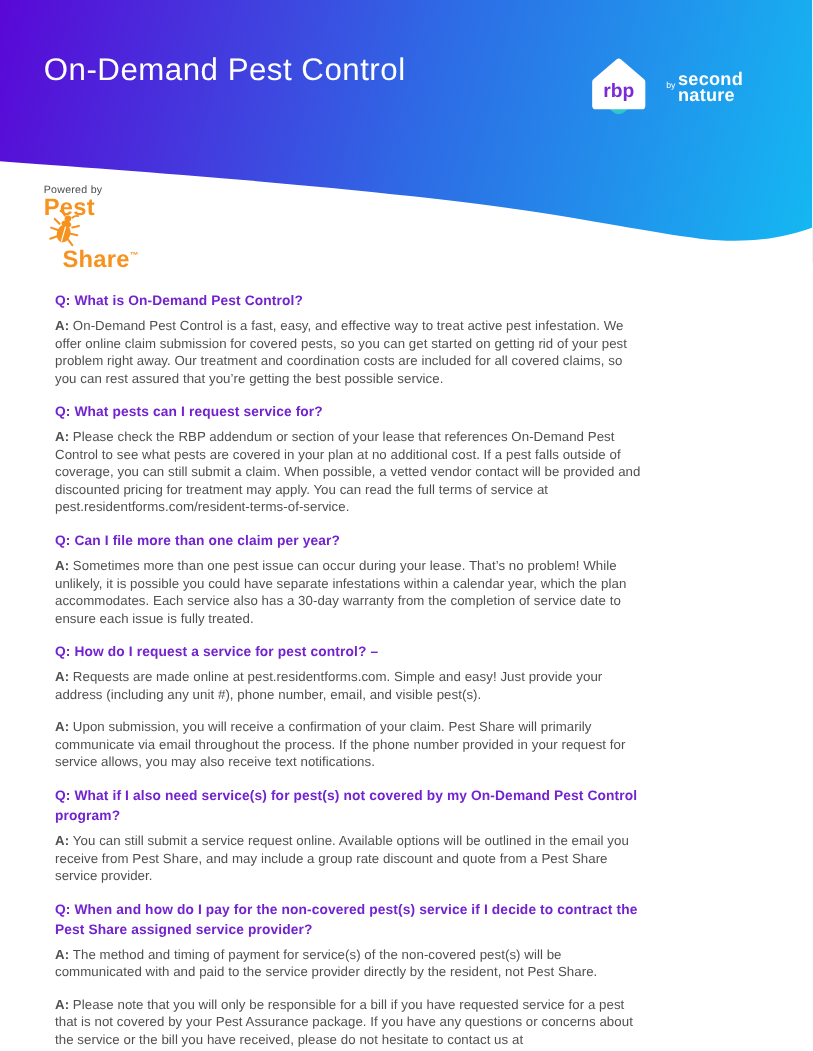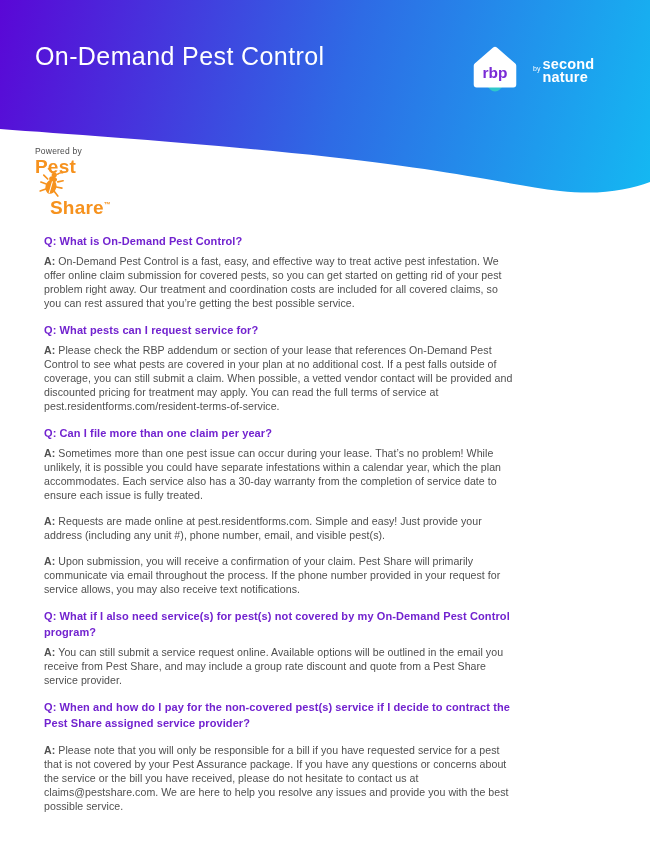--- a/index.html
+++ b/index.html
@@ -130,33 +130,35 @@
     <h3 class="question">Q: What pests can I request service for?</h3>
     <p class="answer"><strong class="a-prefix">A:</strong><span>Please check the RBP addendum or section of your lease that references On-Demand Pest Control to see what pests are covered in your plan at no additional cost. If a pest falls outside of coverage, you can still submit a claim. When possible, a vetted vendor contact will be provided and discounted pricing for treatment may apply. You can read the full terms of service at pest.residentforms.com/resident-terms-of-service.</span></p>
   </section>
 
   <section class="faq-item">
     <h3 class="question">Q: Can I file more than one claim per year?</h3>
     <p class="answer"><strong class="a-prefix">A:</strong><span>Sometimes more than one pest issue can occur during your lease. That’s no problem! While unlikely, it is possible you could have separate infestations within a calendar year, which the plan accommodates. Each service also has a 30-day warranty from the completion of service date to ensure each issue is fully treated.</span></p>
   </section>
 
   <section class="faq-item">
+    <h3 class="question">Q: How do I request a service for pest control? –</h3>
     <p class="answer"><strong class="a-prefix">A:</strong><span>Requests are made online at pest.residentforms.com. Simple and easy! Just provide your address (including any unit #), phone number, email, and visible pest(s).</span></p>
   </section>
 
   <section class="faq-item">
     <p class="answer"><strong class="a-prefix">A:</strong><span>Upon submission, you will receive a confirmation of your claim. Pest Share will primarily communicate via email throughout the process. If the phone number provided in your request for service allows, you may also receive text notifications.</span></p>
   </section>
 
   <section class="faq-item">
     <h3 class="question">Q: What if I also need service(s) for pest(s) not covered by my On-Demand Pest Control program?</h3>
     <p class="answer"><strong class="a-prefix">A:</strong><span>You can still submit a service request online. Available options will be outlined in the email you receive from Pest Share, and may include a group rate discount and quote from a Pest Share service provider.</span></p>
   </section>
 
   <section class="faq-item">
     <h3 class="question">Q: When and how do I pay for the non-covered pest(s) service if I decide to contract the Pest Share assigned service provider?</h3>
+    <p class="answer"><strong class="a-prefix">A:</strong><span>The method and timing of payment for service(s) of the non-covered pest(s) will be communicated with and paid to the service provider directly by the resident, not Pest Share.</span></p>
   </section>
 
   <section class="faq-item">
     <p class="answer"><strong class="a-prefix">A:</strong><span>Please note that you will only be responsible for a bill if you have requested service for a pest that is not covered by your Pest Assurance package. If you have any questions or concerns about the service or the bill you have received, please do not hesitate to contact us at claims@pestshare.com. We are here to help you resolve any issues and provide you with the best possible service.</span></p>
   </section>
 </main>
 </div>
 
 </body></html>

